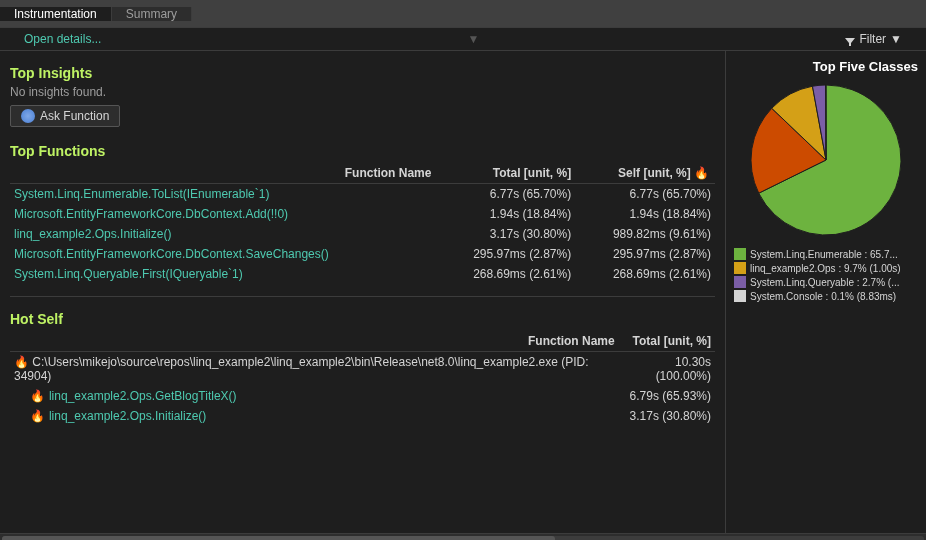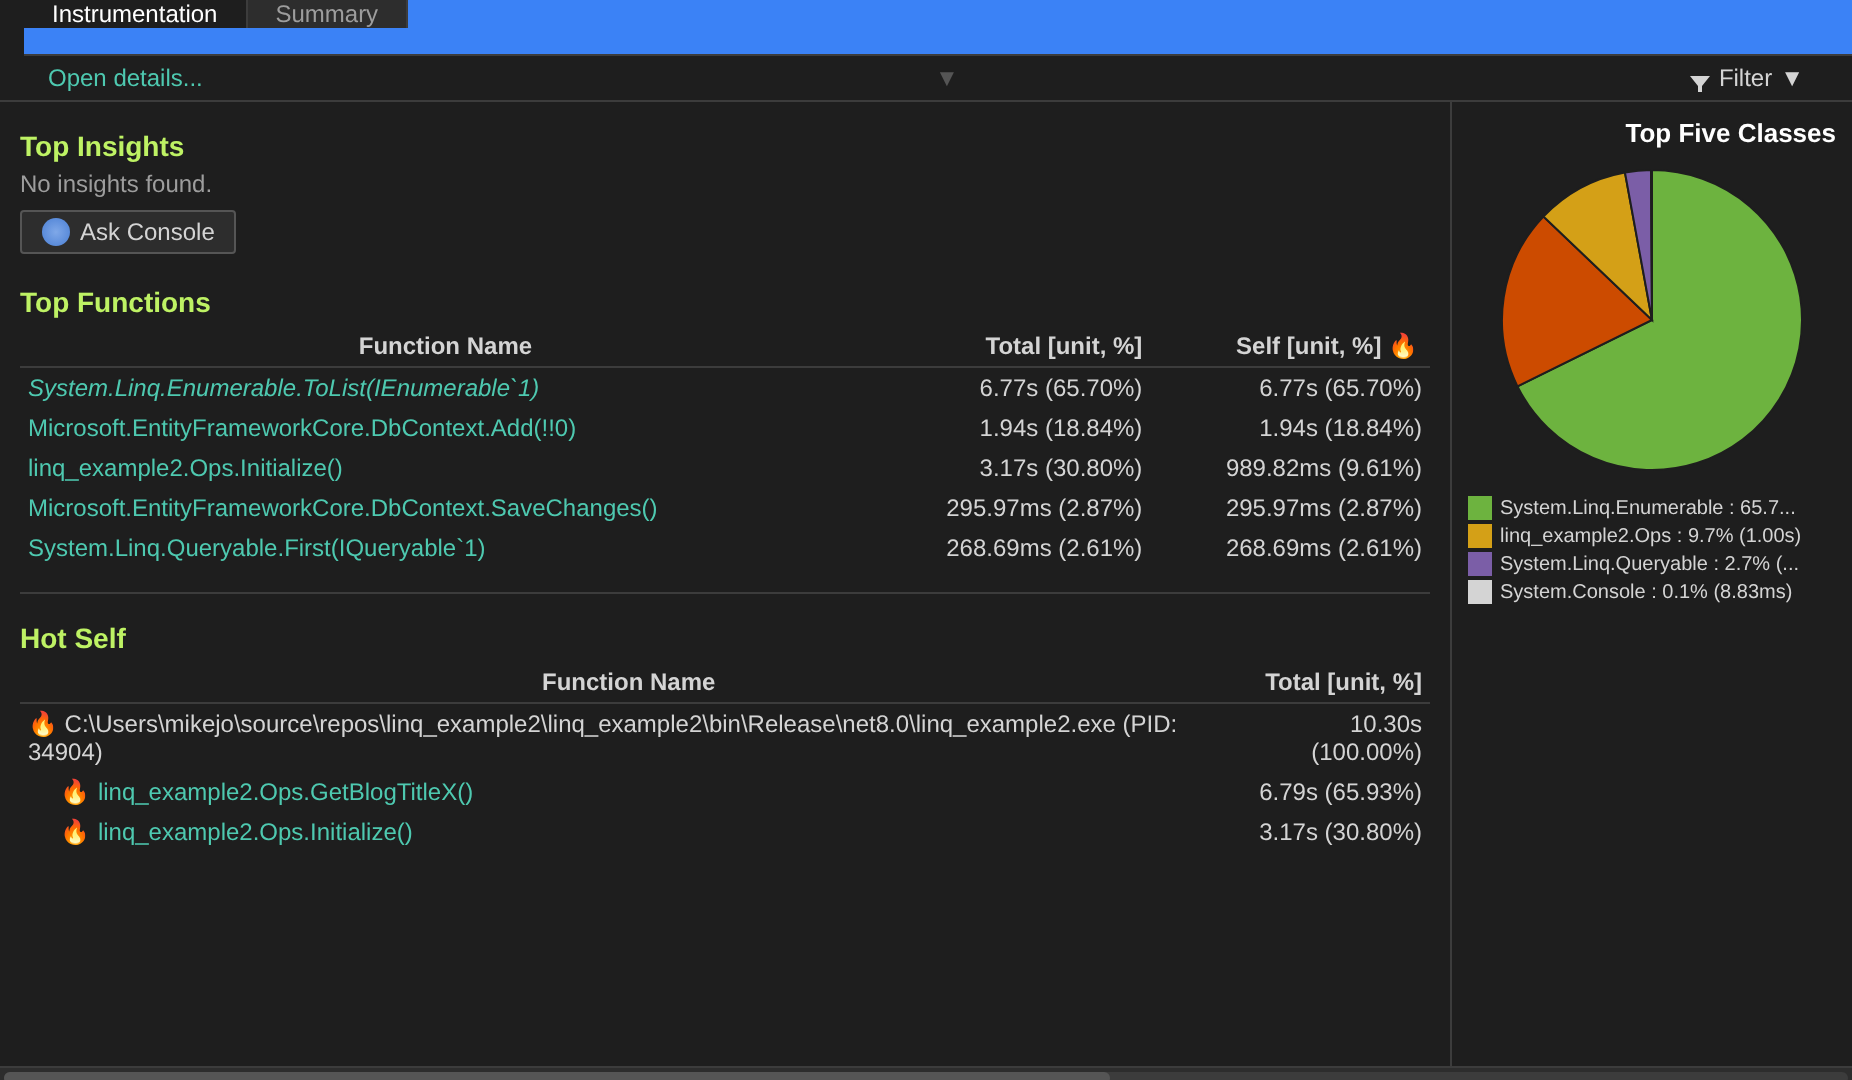--- a/index.html
+++ b/index.html
@@ -9,25 +9,24 @@
       font-family: 'Segoe UI', Tahoma, Geneva, Verdana, sans-serif;
       font-size: 12px;
       width: 926px;
       height: 540px;
       overflow: hidden;
     }
 
     
     .tabs-bar {
       display: flex;
-      background: #3b82f6;
+      background: #404040;
       border-bottom: 1px solid #3c3c3c;
       height: 28px;
-      align-items: flex-start;
-      margin-left: 12px;
+      align-items: center;
     }
     .tab {
       padding: 0 14px;
       display: flex;
       align-items: center;
       cursor: pointer;
       font-size: 12px;
       color: #d4d4d4;
       border-right: 1px solid #3c3c3c;
     }
@@ -127,21 +126,21 @@
       display: inline-block;
     }
 
     
     .func-table {
       width: 100%;
       border-collapse: collapse;
       margin-bottom: 10px;
     }
     .func-table th {
-      text-align: center;
+      text-align: right;
       color: #d4d4d4;
       font-weight: 600;
       padding: 3px 4px;
       border-bottom: 1px solid #3c3c3c;
       font-size: 12px;
     }
     .func-table th.right {
       text-align: right;
     }
     .func-table td {
@@ -266,36 +265,36 @@
 
 <div class="main-layout">
 
   <div class="left-panel">
 
     
     <div class="section-title">Top Insights</div>
     <div class="no-insights">No insights found.</div>
     <button class="ask-copilot-btn">
       <span class="copilot-icon"></span>
-      <span>Ask Console</span>
+      <span>Ask Function</span>
     </button>
 
     
     <div class="section-title">Top Functions</div>
     <table class="func-table">
       <thead>
         <tr>
           <th>Function Name</th>
           <th class="right">Total [unit, %]</th>
           <th class="right">Self [unit, %] <span class="flame">🔥</span></th>
         </tr>
       </thead>
       <tbody id="top-functions-body">
       <tr>
-      <td style="color:#4ec9b0;font-style:italic;">System.Linq.Enumerable.ToList(IEnumerable`1)</td>
+      <td style="color:#4ec9b0;">System.Linq.Enumerable.ToList(IEnumerable`1)</td>
       <td class="value">6.77s (65.70%)</td>
       <td class="value">6.77s (65.70%)</td>
     </tr>
           <tr>
       <td style="color:#4ec9b0;">Microsoft.EntityFrameworkCore.DbContext.Add(!!0)</td>
       <td class="value">1.94s (18.84%)</td>
       <td class="value">1.94s (18.84%)</td>
     </tr>
           <tr>
       <td style="color:#4ec9b0;">linq_example2.Ops.Initialize()</td>

